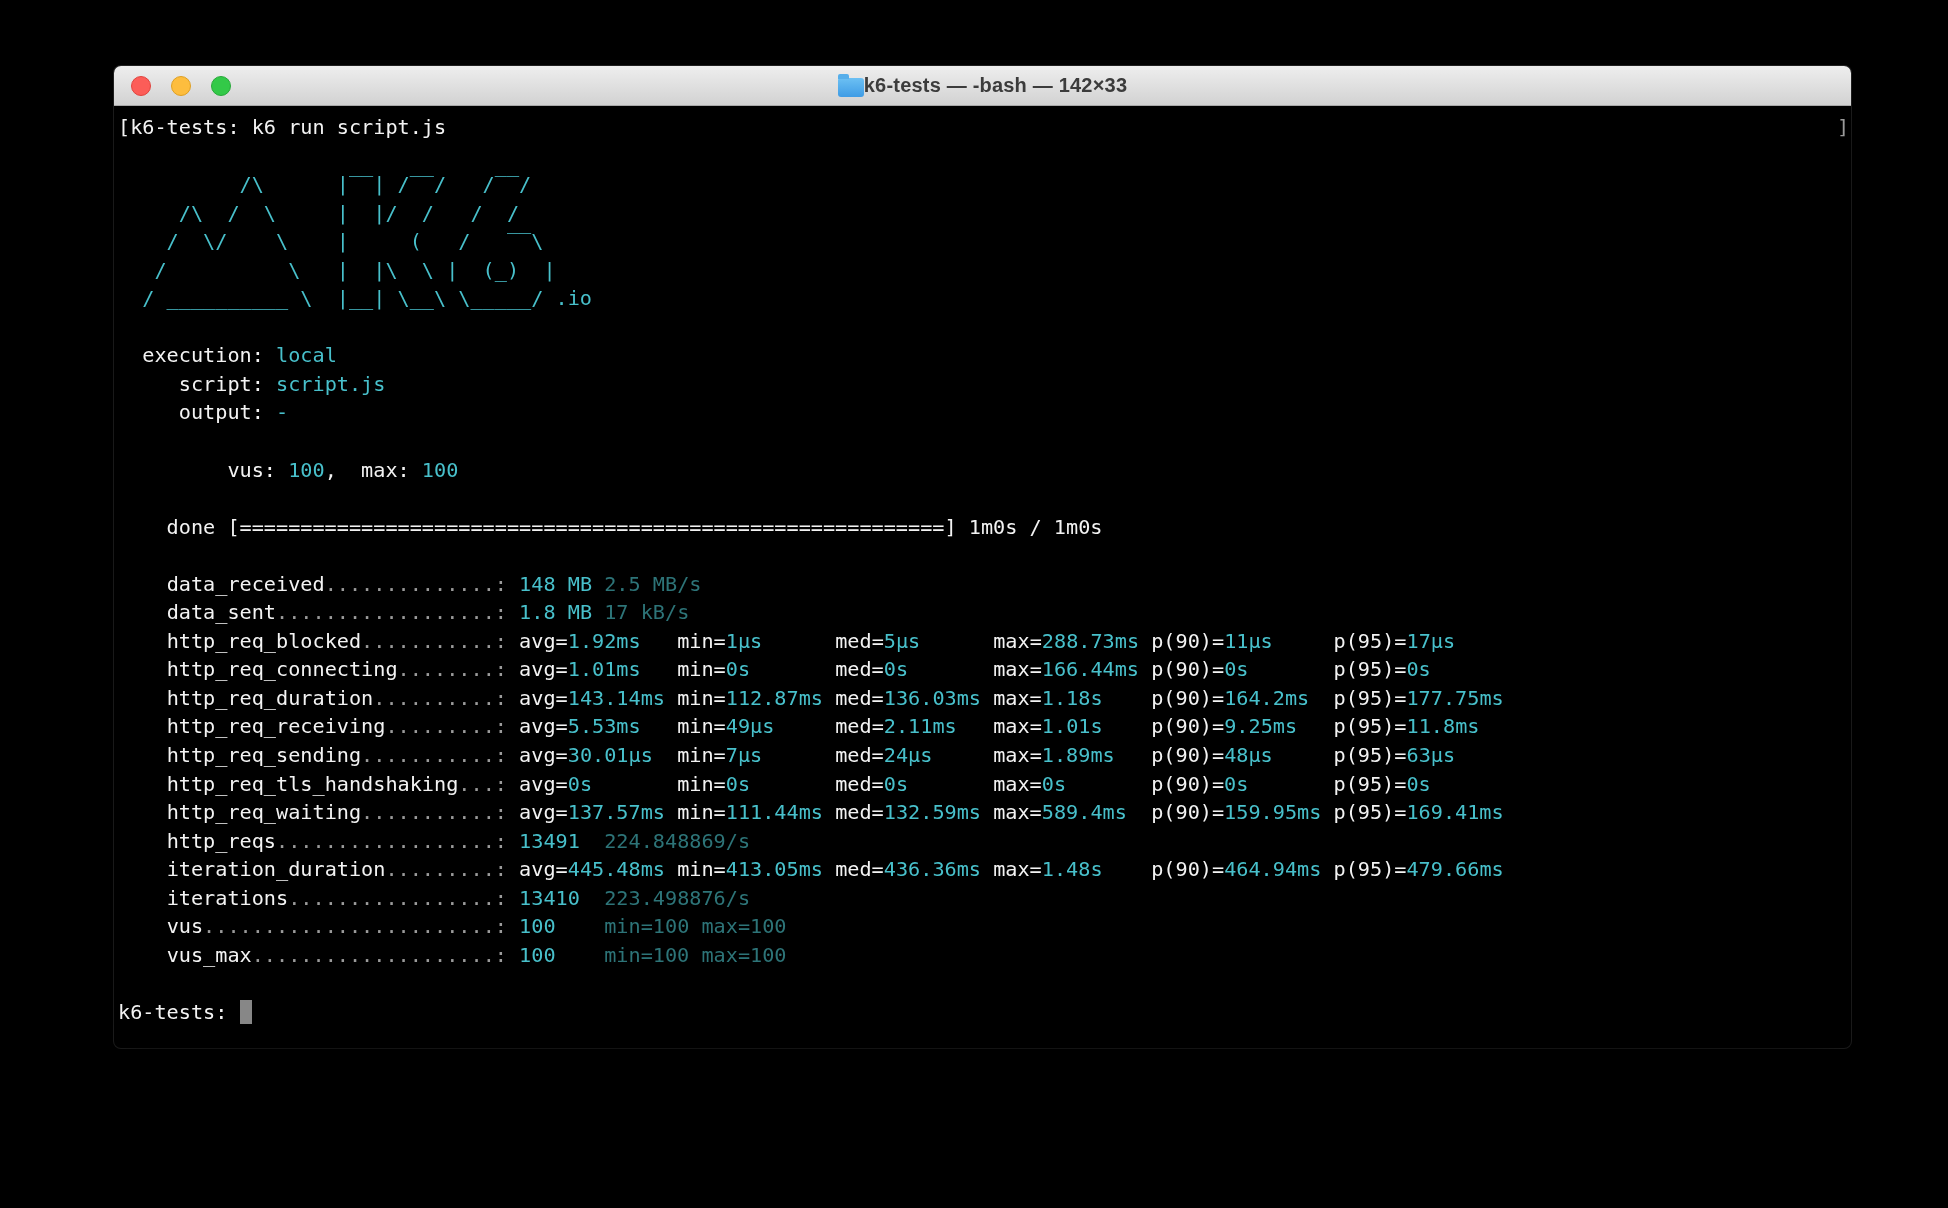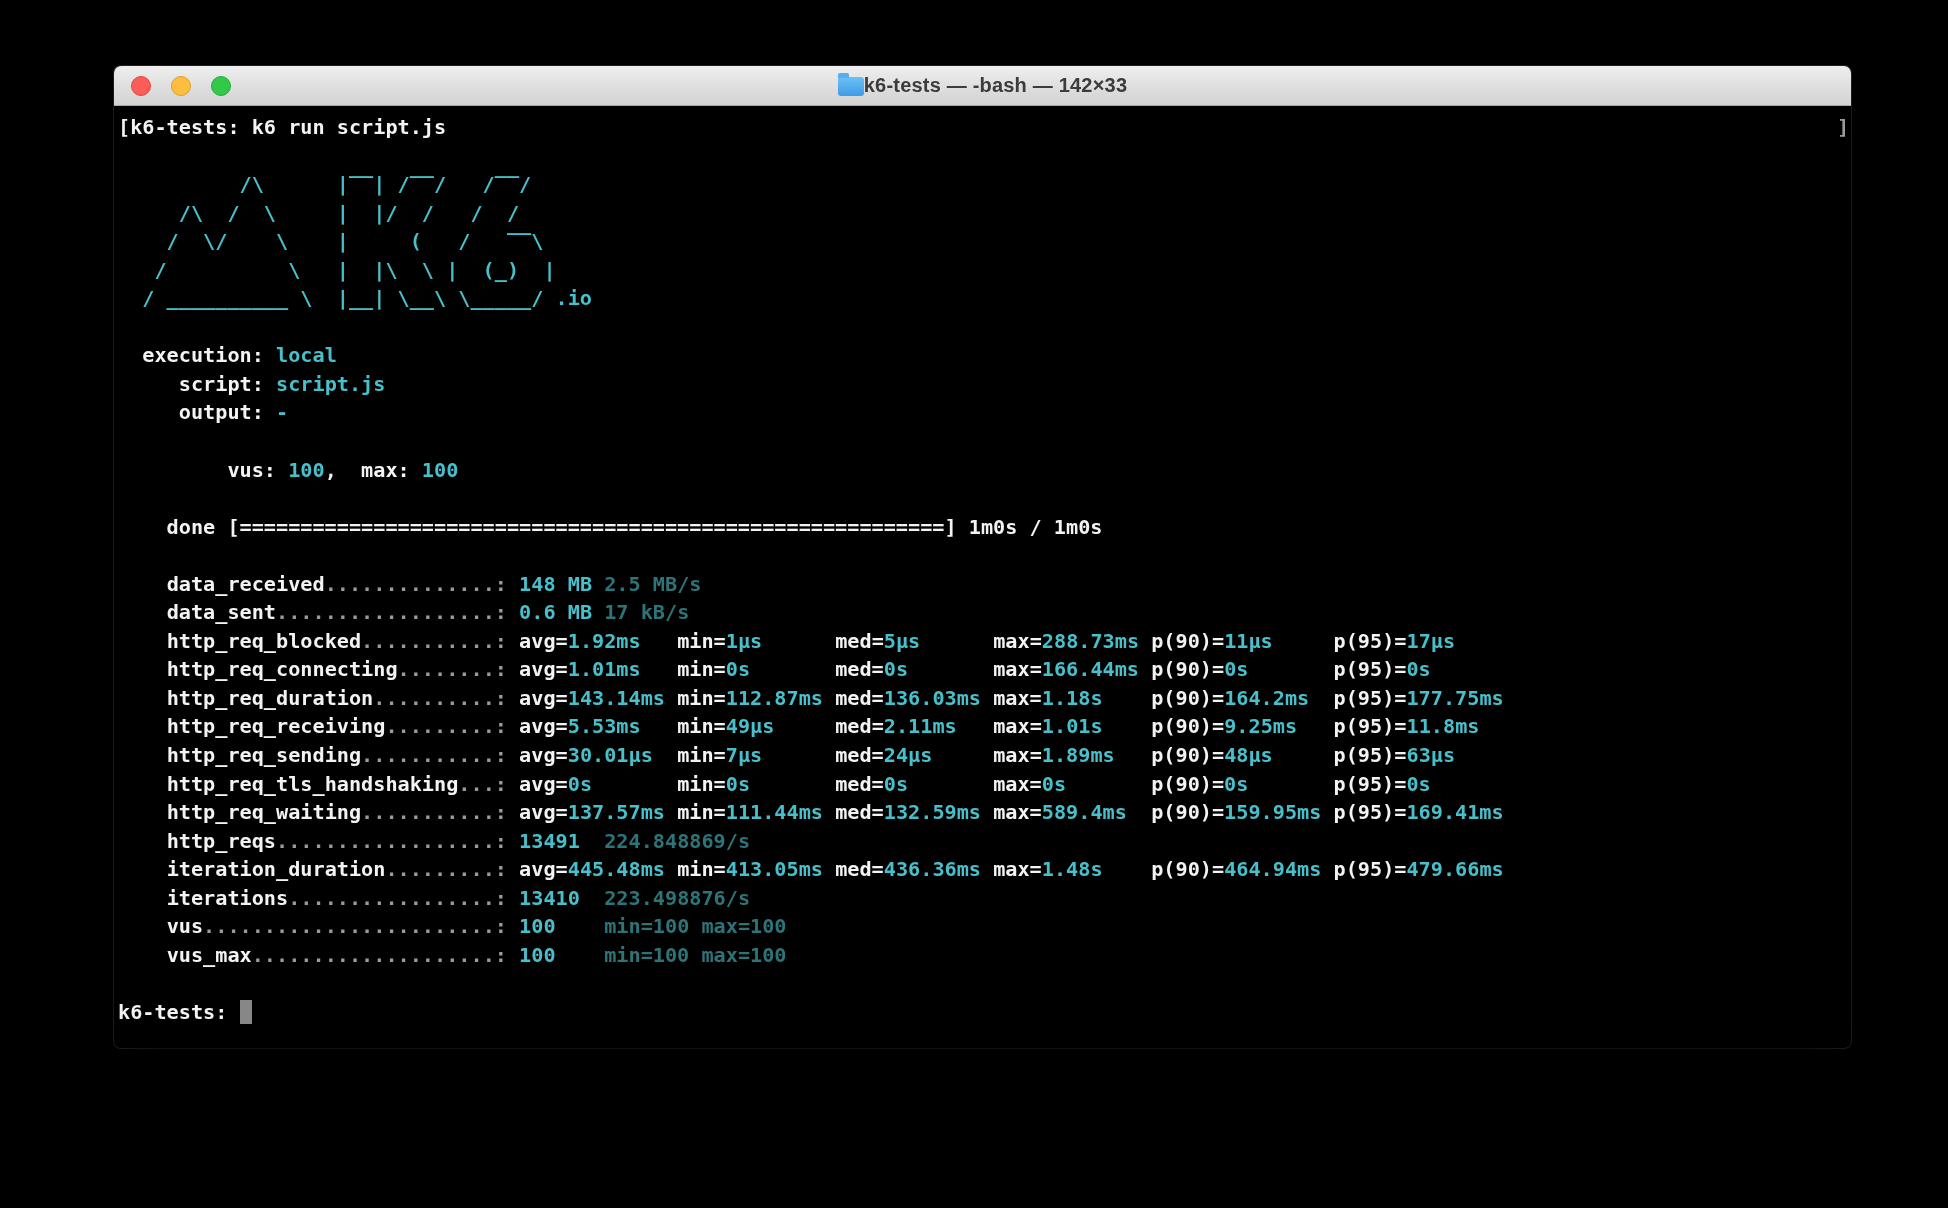--- a/index.html
+++ b/index.html
@@ -13,30 +13,30 @@
   .titlebar { position:relative; height:39px;
               background:linear-gradient(#eeeeee,#d2d2d2);
               border-bottom:1px solid #a9a9a9;
               display:flex; align-items:center; justify-content:center; }
   .lights { position:absolute; left:17px; top:0; height:100%; display:flex; align-items:center; gap:20px; }
   .light { width:20px; height:20px; border-radius:50%; box-sizing:border-box; }
   .light.red    { background:#fc5d58; border:1px solid #e1443e; }
   .light.yellow { background:#fdbd3e; border:1px solid #dfa023; }
   .light.green  { background:#33c948; border:1px solid #28a93a; }
 
-  .titlegroup { display:flex; align-items:flex-start; }
+  .titlegroup { display:flex; align-items:flex-end; }
   .folder { position:relative; width:26px; height:19px; margin-top:3px;
             background:linear-gradient(#6cc0f3,#3f9ce5); border-radius:2px 3px 3px 3px; }
   .folder::before { content:""; position:absolute; top:-4px; left:0; width:11px; height:5px;
             background:#56aeea; border-radius:2px 2px 0 0; }
   .titletext { font-size:20px; font-weight:bold; color:#3c3c3c; letter-spacing:.2px; }
 
   .term { position:relative; width:100%; height:684px; background:#000;
           padding:7px 0 0 4px; box-sizing:border-box;
-          font-family:"DejaVu Sans Mono", monospace; font-size:20.2px; font-weight:bold;
+          font-family:"DejaVu Sans Mono", monospace; font-size:20.2px; font-weight:normal;
           line-height:28.55px; }
   .tline { position:relative; height:28.55px; white-space:pre; }
 
   .c-w { color:#f3f3f3; }            
   .c-g { color:#9a9a9a; }            
   .c-c { color:#48c0cb; }            
   .c-t { color:#2d7478;margin-top:20px; }            
   .c-d { color:#9b9b9b; }            
   .br  { position:absolute; left:1719px; top:0; }
   .cursor { background:#878787; color:#878787; }
@@ -70,21 +70,21 @@
         <div class="tline"></div>
         <div class="tline"><span class="c-w">  execution: </span><span class="c-c">local</span></div>
         <div class="tline"><span class="c-w">     script: </span><span class="c-c">script.js</span></div>
         <div class="tline"><span class="c-w">     output: </span><span class="c-c">-</span></div>
         <div class="tline"></div>
         <div class="tline"><span class="c-w">         vus: </span><span class="c-c">100</span><span class="c-w">,  max: </span><span class="c-c">100</span></div>
         <div class="tline"></div>
         <div class="tline"><span class="c-w">    done [</span><span class="c-w">==========================================================</span><span class="c-w">] 1m0s / 1m0s</span></div>
         <div class="tline"></div>
         <div class="tline"><span class="c-w">    </span><span class="c-w">data_received</span><span class="c-d">..............:</span><span class="c-w"> </span><span class="c-c">148 MB</span><span class="c-w"> </span><span class="c-t">2.5 MB/s</span></div>
-        <div class="tline"><span class="c-w">    </span><span class="c-w">data_sent</span><span class="c-d">..................:</span><span class="c-w"> </span><span class="c-c">0.6 MB</span><span class="c-w"> </span><span class="c-t">17 kB/s</span></div>
+        <div class="tline"><span class="c-w">    </span><span class="c-w">data_sent</span><span class="c-d">..................:</span><span class="c-w"> </span><span class="c-c">1.8 MB</span><span class="c-w"> </span><span class="c-t">17 kB/s</span></div>
         <div class="tline"><span class="c-w">    </span><span class="c-w">http_req_blocked</span><span class="c-d">...........:</span><span class="c-w"> </span><span class="c-w">avg=</span><span class="c-c">1.92ms</span><span class="c-w">   </span><span class="c-w">min=</span><span class="c-c">1µs</span><span class="c-w">      </span><span class="c-w">med=</span><span class="c-c">5µs</span><span class="c-w">      </span><span class="c-w">max=</span><span class="c-c">288.73ms</span><span class="c-w"> </span><span class="c-w">p(90)=</span><span class="c-c">11µs</span><span class="c-w">     </span><span class="c-w">p(95)=</span><span class="c-c">17µs</span></div>
         <div class="tline"><span class="c-w">    </span><span class="c-w">http_req_connecting</span><span class="c-d">........:</span><span class="c-w"> </span><span class="c-w">avg=</span><span class="c-c">1.01ms</span><span class="c-w">   </span><span class="c-w">min=</span><span class="c-c">0s</span><span class="c-w">       </span><span class="c-w">med=</span><span class="c-c">0s</span><span class="c-w">       </span><span class="c-w">max=</span><span class="c-c">166.44ms</span><span class="c-w"> </span><span class="c-w">p(90)=</span><span class="c-c">0s</span><span class="c-w">       </span><span class="c-w">p(95)=</span><span class="c-c">0s</span></div>
         <div class="tline"><span class="c-w">    </span><span class="c-w">http_req_duration</span><span class="c-d">..........:</span><span class="c-w"> </span><span class="c-w">avg=</span><span class="c-c">143.14ms</span><span class="c-w"> </span><span class="c-w">min=</span><span class="c-c">112.87ms</span><span class="c-w"> </span><span class="c-w">med=</span><span class="c-c">136.03ms</span><span class="c-w"> </span><span class="c-w">max=</span><span class="c-c">1.18s</span><span class="c-w">    </span><span class="c-w">p(90)=</span><span class="c-c">164.2ms</span><span class="c-w">  </span><span class="c-w">p(95)=</span><span class="c-c">177.75ms</span></div>
         <div class="tline"><span class="c-w">    </span><span class="c-w">http_req_receiving</span><span class="c-d">.........:</span><span class="c-w"> </span><span class="c-w">avg=</span><span class="c-c">5.53ms</span><span class="c-w">   </span><span class="c-w">min=</span><span class="c-c">49µs</span><span class="c-w">     </span><span class="c-w">med=</span><span class="c-c">2.11ms</span><span class="c-w">   </span><span class="c-w">max=</span><span class="c-c">1.01s</span><span class="c-w">    </span><span class="c-w">p(90)=</span><span class="c-c">9.25ms</span><span class="c-w">   </span><span class="c-w">p(95)=</span><span class="c-c">11.8ms</span></div>
         <div class="tline"><span class="c-w">    </span><span class="c-w">http_req_sending</span><span class="c-d">...........:</span><span class="c-w"> </span><span class="c-w">avg=</span><span class="c-c">30.01µs</span><span class="c-w">  </span><span class="c-w">min=</span><span class="c-c">7µs</span><span class="c-w">      </span><span class="c-w">med=</span><span class="c-c">24µs</span><span class="c-w">     </span><span class="c-w">max=</span><span class="c-c">1.89ms</span><span class="c-w">   </span><span class="c-w">p(90)=</span><span class="c-c">48µs</span><span class="c-w">     </span><span class="c-w">p(95)=</span><span class="c-c">63µs</span></div>
         <div class="tline"><span class="c-w">    </span><span class="c-w">http_req_tls_handshaking</span><span class="c-d">...:</span><span class="c-w"> </span><span class="c-w">avg=</span><span class="c-c">0s</span><span class="c-w">       </span><span class="c-w">min=</span><span class="c-c">0s</span><span class="c-w">       </span><span class="c-w">med=</span><span class="c-c">0s</span><span class="c-w">       </span><span class="c-w">max=</span><span class="c-c">0s</span><span class="c-w">       </span><span class="c-w">p(90)=</span><span class="c-c">0s</span><span class="c-w">       </span><span class="c-w">p(95)=</span><span class="c-c">0s</span></div>
         <div class="tline"><span class="c-w">    </span><span class="c-w">http_req_waiting</span><span class="c-d">...........:</span><span class="c-w"> </span><span class="c-w">avg=</span><span class="c-c">137.57ms</span><span class="c-w"> </span><span class="c-w">min=</span><span class="c-c">111.44ms</span><span class="c-w"> </span><span class="c-w">med=</span><span class="c-c">132.59ms</span><span class="c-w"> </span><span class="c-w">max=</span><span class="c-c">589.4ms</span><span class="c-w">  </span><span class="c-w">p(90)=</span><span class="c-c">159.95ms</span><span class="c-w"> </span><span class="c-w">p(95)=</span><span class="c-c">169.41ms</span></div>
         <div class="tline"><span class="c-w">    </span><span class="c-w">http_reqs</span><span class="c-d">..................:</span><span class="c-w"> </span><span class="c-c">13491</span><span class="c-w">  </span><span class="c-t">224.848869/s</span></div>
         <div class="tline"><span class="c-w">    </span><span class="c-w">iteration_duration</span><span class="c-d">.........:</span><span class="c-w"> </span><span class="c-w">avg=</span><span class="c-c">445.48ms</span><span class="c-w"> </span><span class="c-w">min=</span><span class="c-c">413.05ms</span><span class="c-w"> </span><span class="c-w">med=</span><span class="c-c">436.36ms</span><span class="c-w"> </span><span class="c-w">max=</span><span class="c-c">1.48s</span><span class="c-w">    </span><span class="c-w">p(90)=</span><span class="c-c">464.94ms</span><span class="c-w"> </span><span class="c-w">p(95)=</span><span class="c-c">479.66ms</span></div>
         <div class="tline"><span class="c-w">    </span><span class="c-w">iterations</span><span class="c-d">.................:</span><span class="c-w"> </span><span class="c-c">13410</span><span class="c-w">  </span><span class="c-t">223.498876/s</span></div>

